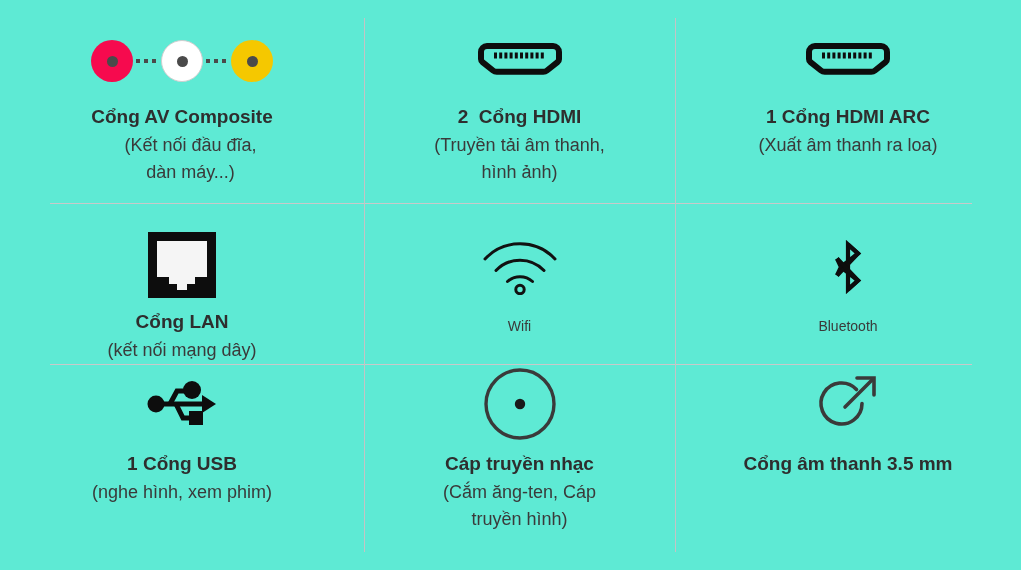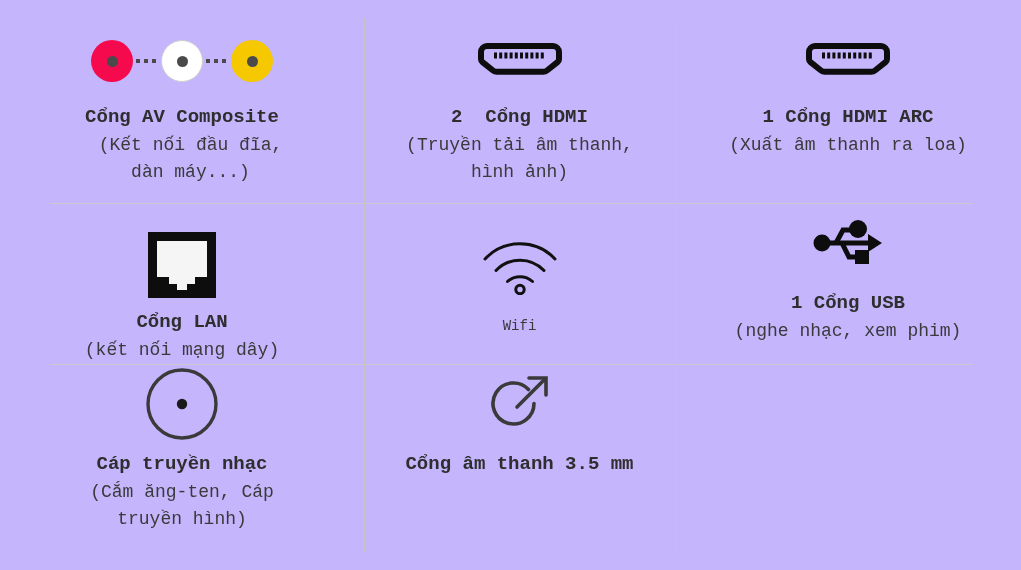--- a/index.html
+++ b/index.html
@@ -10,22 +10,21 @@
     width: 1021px;
     height: 570px;
     background: #f5f5f5;
     font-family: "Liberation Sans", sans-serif;
     overflow: hidden;
   }
   .board {
     position: relative;
     width: 1021px;
     height: 570px;
-    background: #c4b5fd;
-    font-family: Liberation Mono, monospace;
+    background: #5eead4;
   }
   
   .grid {
     position: absolute;
     left: 0; top: 0;
     width: 1021px;
     height: 570px;
     display: grid;
     grid-template-columns: 364px 311px 346px;
     grid-template-rows: 203px 161px 206px;
@@ -197,35 +196,46 @@
           <path d="M3 20 A48 48 0 0 1 73 20" fill="none" stroke="#111" stroke-width="3" stroke-linecap="round"></path>
           <path d="M14 31.5 A33 33 0 0 1 62 31.5" fill="none" stroke="#111" stroke-width="3" stroke-linecap="round"></path>
           <path d="M25.5 42.5 A18.5 18.5 0 0 1 50.5 42.5" fill="none" stroke="#111" stroke-width="3" stroke-linecap="round"></path>
           <circle cx="38" cy="50.5" r="4.2" fill="none" stroke="#111" stroke-width="3"></circle>
         </svg>
       </div>
       <div class="title light">Wifi</div>
       <div class="subtitle" style="white-space: pre-line;"></div>
     </div>
 
+    <div class="cell r2">
+      <div class="icon-wrap">
+        <svg width="40" height="62" viewBox="0 0 40 62" aria-hidden="true">
+          <path d="M13 31 L30 17.5 L20 8.5 V53.5 L30 44.5 L13 31 M9 22.5 L13 31 L9 39.5" fill="none" stroke="#0d0d0d" stroke-width="4.2" stroke-linejoin="miter" stroke-linecap="butt"></path>
+          <path d="M20 8.5 L30 17.5 L9 39.5" fill="none" stroke="#0d0d0d" stroke-width="4.2" stroke-linejoin="miter"></path>
+          <path d="M20 53.5 L30 44.5 L9 22.5" fill="none" stroke="#0d0d0d" stroke-width="4.2" stroke-linejoin="miter"></path>
+        </svg>
+      </div>
+      <div class="title light">Bluetooth</div>
+      <div class="subtitle" style="white-space: pre-line;"></div>
+    </div>
 
     <div class="cell r3">
       <div class="icon-wrap">
         <svg width="72" height="52" viewBox="0 0 72 52" aria-hidden="true">
           <path d="M10 26 H60" stroke="#0d0d0d" stroke-width="5" fill="none"></path>
           <path d="M56 17 L70 26 L56 35 Z" fill="#0d0d0d"></path>
           <circle cx="10" cy="26" r="8.5" fill="#0d0d0d"></circle>
           <path d="M24 26 L31 13 H42" stroke="#0d0d0d" stroke-width="5" fill="none" stroke-linejoin="miter"></path>
           <circle cx="46" cy="12" r="9" fill="#0d0d0d"></circle>
           <path d="M30 26 L37 40 H46" stroke="#0d0d0d" stroke-width="5" fill="none" stroke-linejoin="miter"></path>
           <rect x="43" y="33" width="14" height="14" fill="#0d0d0d"></rect>
         </svg>
       </div>
       <div class="title">1 Cổng USB</div>
-      <div class="subtitle" style="white-space: pre-line;">(nghe nhạc, xem phim)</div>
+      <div class="subtitle" style="white-space: pre-line;">(nghe hình, xem phim)</div>
     </div>
 
     <div class="cell r3">
       <div class="icon-wrap">
         <svg width="76" height="76" viewBox="0 0 76 76" aria-hidden="true">
           <circle cx="38" cy="38" r="34" fill="none" stroke="#3a3a3a" stroke-width="3.4"></circle>
           <circle cx="38" cy="38" r="5.2" fill="#1a1a1a"></circle>
         </svg>
       </div>
       <div class="title">Cáp truyền nhạc</div>

